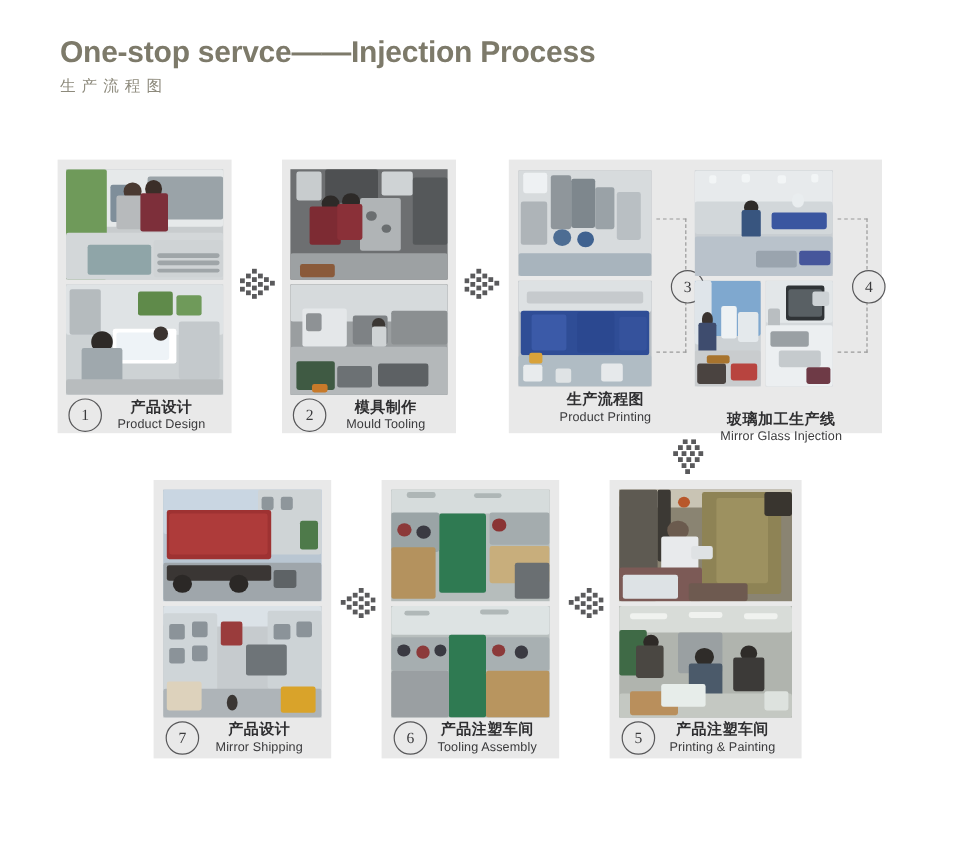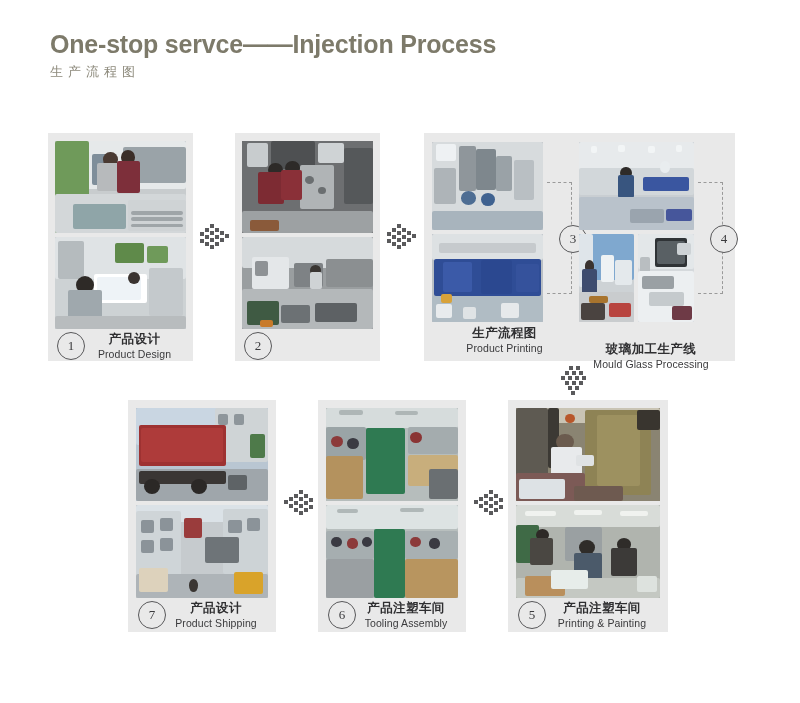--- a/index.html
+++ b/index.html
@@ -208,20 +208,24 @@
     <div class="blob" style="left:64%; top:24%; width:36%; height:30%; background:#8b8f91;"></div>
     <div class="blob" style="left:0; bottom:0; width:100%; height:44%; background:#b4b8ba;"></div>
     <div class="blob" style="left:4%; bottom:4%; width:24%; height:26%; background:#3f5a43;"></div>
     <div class="blob" style="left:30%; bottom:6%; width:22%; height:20%; background:#6c7174;"></div>
     <div class="blob" style="left:56%; bottom:8%; width:32%; height:20%; background:#5d6164;"></div>
     <div class="blob" style="left:14%; bottom:2%; width:10%; height:8%; background:#c87a2a;"></div>
   </div>
 
   <div class="caption" style="left:7px; top:200px; width:131px; height:26px; padding:0 2px;">
     <div class="step-circle">2</div>
+    <div class="cap-text">
+      <div class="cap-cn">模具制作</div>
+      <div class="cap-en">Mould Tooling</div>
+    </div>
   </div>
 </div>
 
 <svg class="arrow" style="left:387px; top:222px;" width="30" height="28" viewBox="0 0 30 28">
   <g fill="#5a5a5c">
     <rect x="0" y="10" width="4" height="4"></rect>
       <rect x="0" y="17" width="4" height="4"></rect>
     <rect x="5" y="6" width="4" height="4"></rect>
       <rect x="5" y="13" width="4" height="4"></rect>
       <rect x="5" y="20" width="4" height="4"></rect>
@@ -317,21 +321,21 @@
     <div class="blob" style="left:60%; bottom:2%; width:36%; height:16%; background:#6e3a46;"></div>
     <div class="blob" style="left:70%; top:10%; width:24%; height:14%; background:#cdd2d5;"></div>
   </div>
 
   <div class="bracket bracket-right" style="left:274px; top:49px; width:25px; height:112px;"></div>
   <div class="num-badge" style="left:286px; top:92px;">4</div>
 
   <div class="caption cap-center" style="left:152px; top:208px; width:150px; height:30px;">
     <div class="cap-text">
       <div class="cap-cn">玻璃加工生产线</div>
-      <div class="cap-en">Mould Glass Processing</div>
+      <div class="cap-en">Mirror Glass Injection</div>
     </div>
   </div>
 </div>
 
 <svg class="arrow" style="left:559px; top:366px;" width="28" height="30" viewBox="0 0 28 30">
   <g fill="#5a5a5c">
     <rect x="10" y="0" width="4" height="4"></rect>
       <rect x="17" y="0" width="4" height="4"></rect>
     <rect x="6" y="5" width="4" height="4"></rect>
       <rect x="13" y="5" width="4" height="4"></rect>
@@ -381,21 +385,21 @@
     <div class="blob" style="left:0; bottom:0; width:100%; height:26%; background:#aeb4b8;"></div>
     <div class="blob" style="left:2%; bottom:6%; width:22%; height:26%; background:#ddd2bc;"></div>
     <div class="blob" style="left:74%; bottom:4%; width:22%; height:24%; background:#d9a32a;"></div>
     <div class="blob round" style="left:40%; bottom:6%; width:7%; height:14%; background:#3a3633;"></div>
   </div>
 
   <div class="caption" style="left:8px; top:202px; width:132px; height:26px; padding:0 2px;">
     <div class="step-circle">7</div>
     <div class="cap-text">
       <div class="cap-cn">产品设计</div>
-      <div class="cap-en">Product Shipping</div>
+      <div class="cap-en">Mirror Shipping</div>
     </div>
   </div>
 </div>
 
 <svg class="arrow" style="left:283px; top:488px;" width="30" height="28" viewBox="0 0 30 28">
   <g fill="#5a5a5c">
     <rect x="26" y="10" width="4" height="4"></rect>
       <rect x="26" y="17" width="4" height="4"></rect>
     <rect x="21" y="6" width="4" height="4"></rect>
       <rect x="21" y="13" width="4" height="4"></rect>

